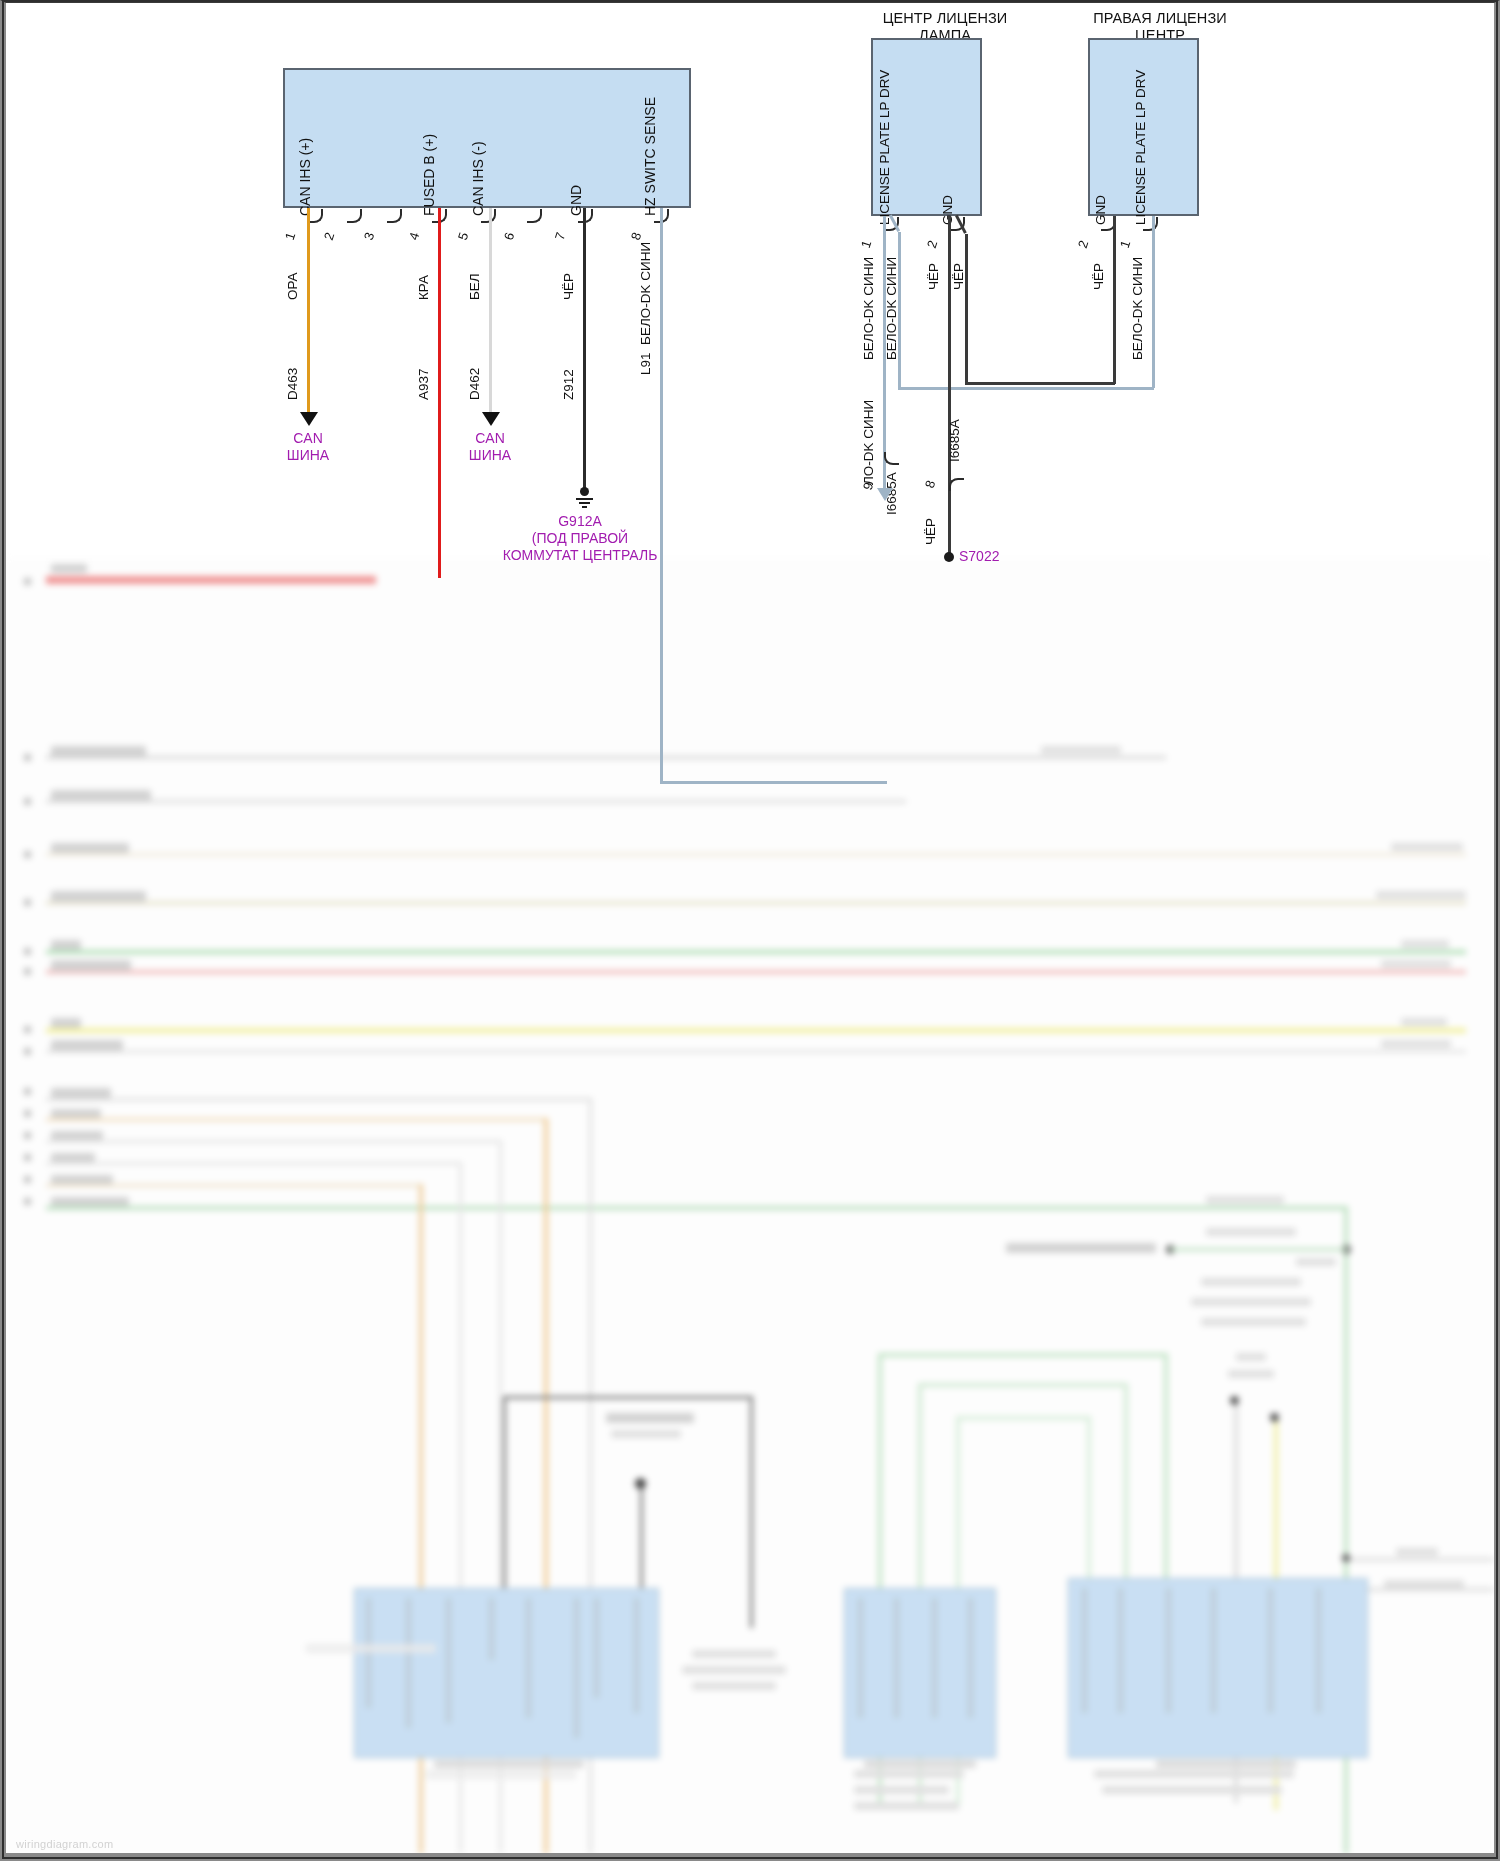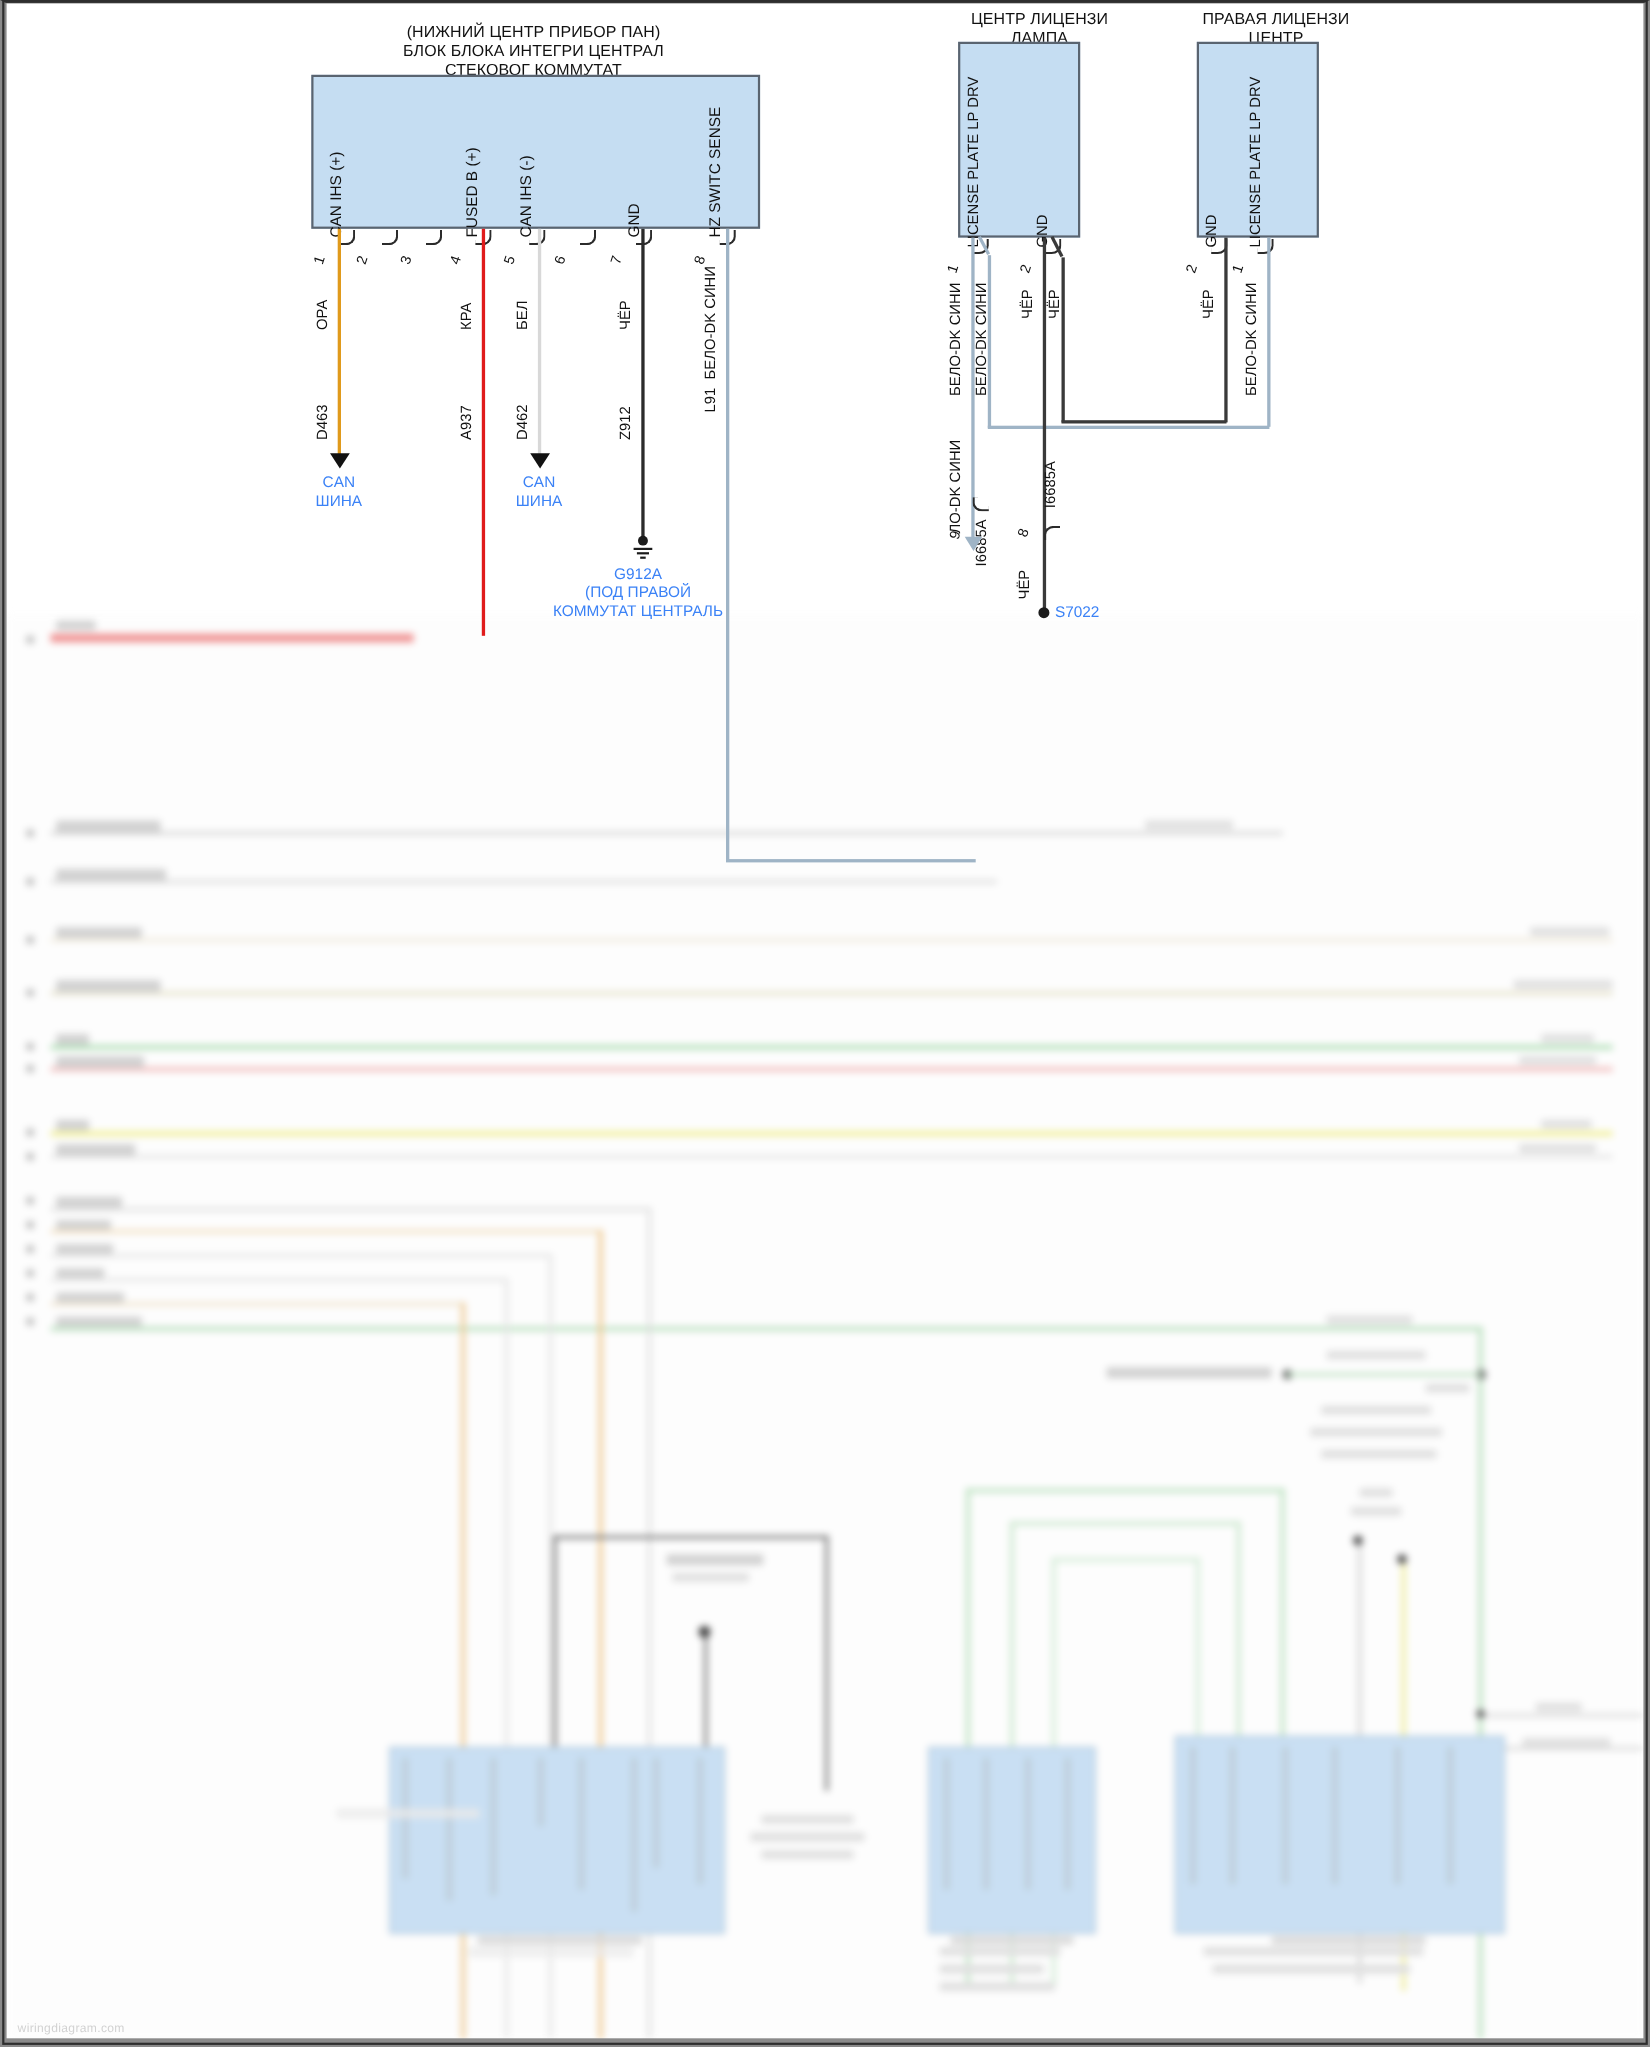--- a/index.html
+++ b/index.html
@@ -107,21 +107,21 @@
     width: 0; height: 0;
     border-left: 8px solid transparent;
     border-right: 8px solid transparent;
     border-top: 13px solid #9fb4c6;
   }
   .ctext {
     position: absolute;
     text-align: center;
     font-size: 14px;
     line-height: 17px;
-    color: #3b82f6;
+    color: #a21caf;
     white-space: pre-line;
   }
   
   .gnd-sym { position: absolute; }
   .gnd-dot {
     position: absolute; left: 4px; top: 0;
     width: 9px; height: 9px; border-radius: 50%;
     background: #1b1b1b;
   }
   .gnd-b1 { position: absolute; left: 0px;  top: 11px; width: 17px; height: 2px; background:#1b1b1b; }
@@ -369,23 +369,20 @@
     <div class="lpin" style="left:1205px; top:1030px; height:125px;"></div>
     <div class="lpin" style="left:1262px; top:1030px; height:125px;"></div>
     <div class="lpin" style="left:1310px; top:1030px; height:125px;"></div>
     <div class="lw-label2" style="left:1088px; top:1212px; width:200px;"></div>
     <div class="lw-label2" style="left:1096px; top:1228px; width:180px;"></div>
 
     <div class="fade-patch" style="left:300px; top:1086px; width:130px; height:9px;"></div>
     <div class="fade-patch" style="left:420px; top:1212px; width:150px; height:9px;"></div>
   </div>
 
-  <div class="conn-title" style="left:265px; top:22px; width:440px;">(НИЖНИЙ ЦЕНТР ПРИБОР ПАН)
-БЛОК БЛОКА ИНТЕГРИ ЦЕНТРАЛ
-СТЕКОВОГ КОММУТАТ</div>
 
   <div class="conn-box" style="left:283px; top:68px; width:408px; height:140px;"></div>
 
   <div class="vlabel" style="left:313px; top:200px;">CAN IHS (+)</div>
   <div class="vlabel" style="left:437px; top:200px;">FUSED B (+)</div>
   <div class="vlabel" style="left:486px; top:200px;">CAN IHS (-)</div>
   <div class="vlabel" style="left:584px; top:200px;">GND</div>
   <div class="vlabel" style="left:658px; top:200px;">HZ SWITC SENSE</div>
 
   <div class="pinhook" style="left:308px; top:209px;"></div>

